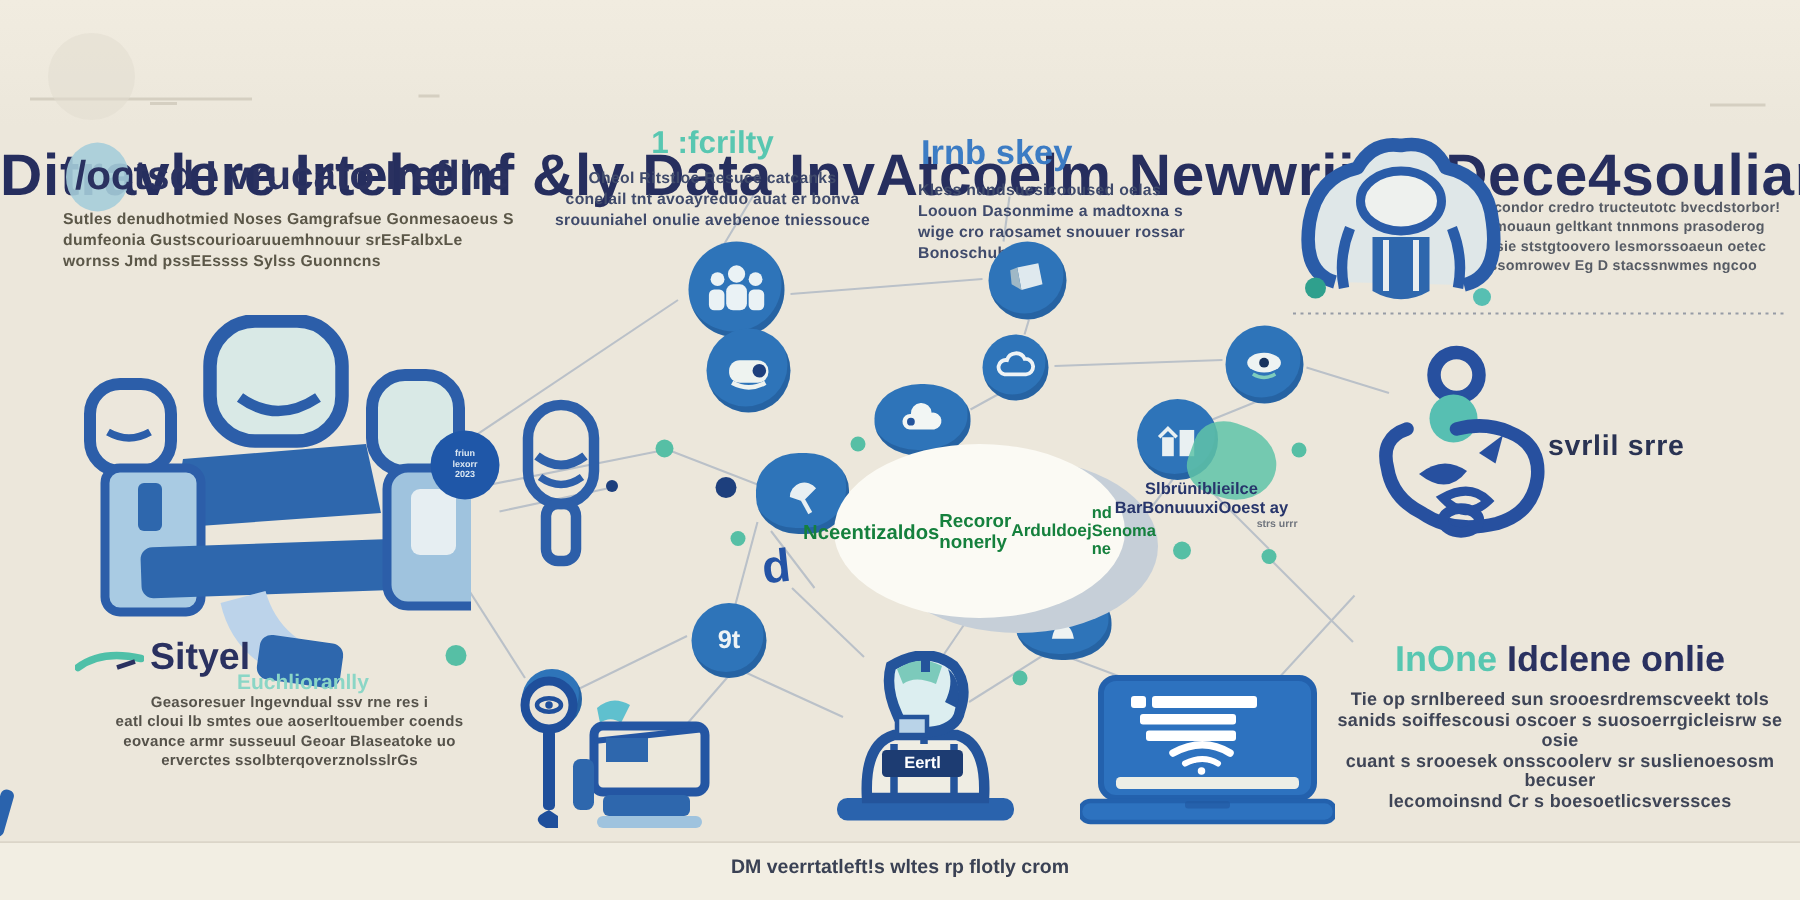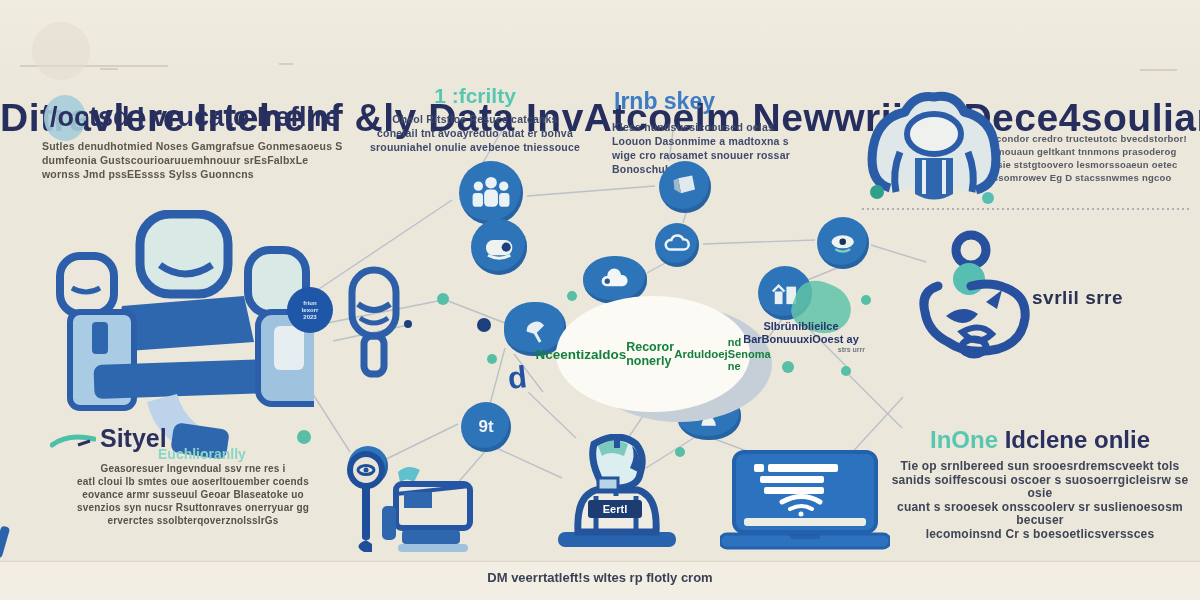--- a/index.html
+++ b/index.html
@@ -290,21 +290,20 @@
   <svg class="abs swoosh" width="46" height="18" viewBox="0 0 46 18">
     <path d="M2,12 Q18,0 44,6" fill="none" stroke="#4fc0a8" stroke-width="5" stroke-linecap="round"></path>
     <path d="M28,12 l12-4" stroke="#2a3160" stroke-width="3"></path>
   </svg>
   <div class="abs h-navy" style="left:100px;top:424px;font-size:25px;">Sityel</div>
   <div class="abs" style="left:158px;top:446px;font-size:14px;font-weight:800;color:#8bd6c6;">Euchlioranlly</div>
   <div class="abs body-sm center" style="left:36px;top:462px;width:314px;font-size:10px;line-height:13px;color:#55524a;">
     <div>Geasoresuer lngevndual ssv rne res i</div>
     <div>eatl cloui lb smtes oue aoserltouember coends</div>
     <div>eovance armr susseuul Geoar Blaseatoke uo</div>
-    <div>svenzios syn nucsr Rsuttonraves onerryuar gg</div>
     <div>erverctes ssolbterqoverznolsslrGs</div>
   </div>
 
   <div class="abs center" style="left:890px;top:426px;width:300px;font-size:24px;font-weight:800;">
     <span style="color:#58c7b1">InOne</span><span style="color:#2a3160"> Idclene onlie</span>
   </div>
   <div class="abs body-sm center" style="left:882px;top:460px;width:316px;font-size:12px;line-height:13.5px;color:#3f4556;">
     <div>Tie op srnlbereed sun srooesrdremscveekt tols</div>
     <div>sanids soiffescousi oscoer s suosoerrgicleisrw se osie</div>
     <div>cuant s srooesek onsscoolerv sr suslienoesosm becuser</div>

